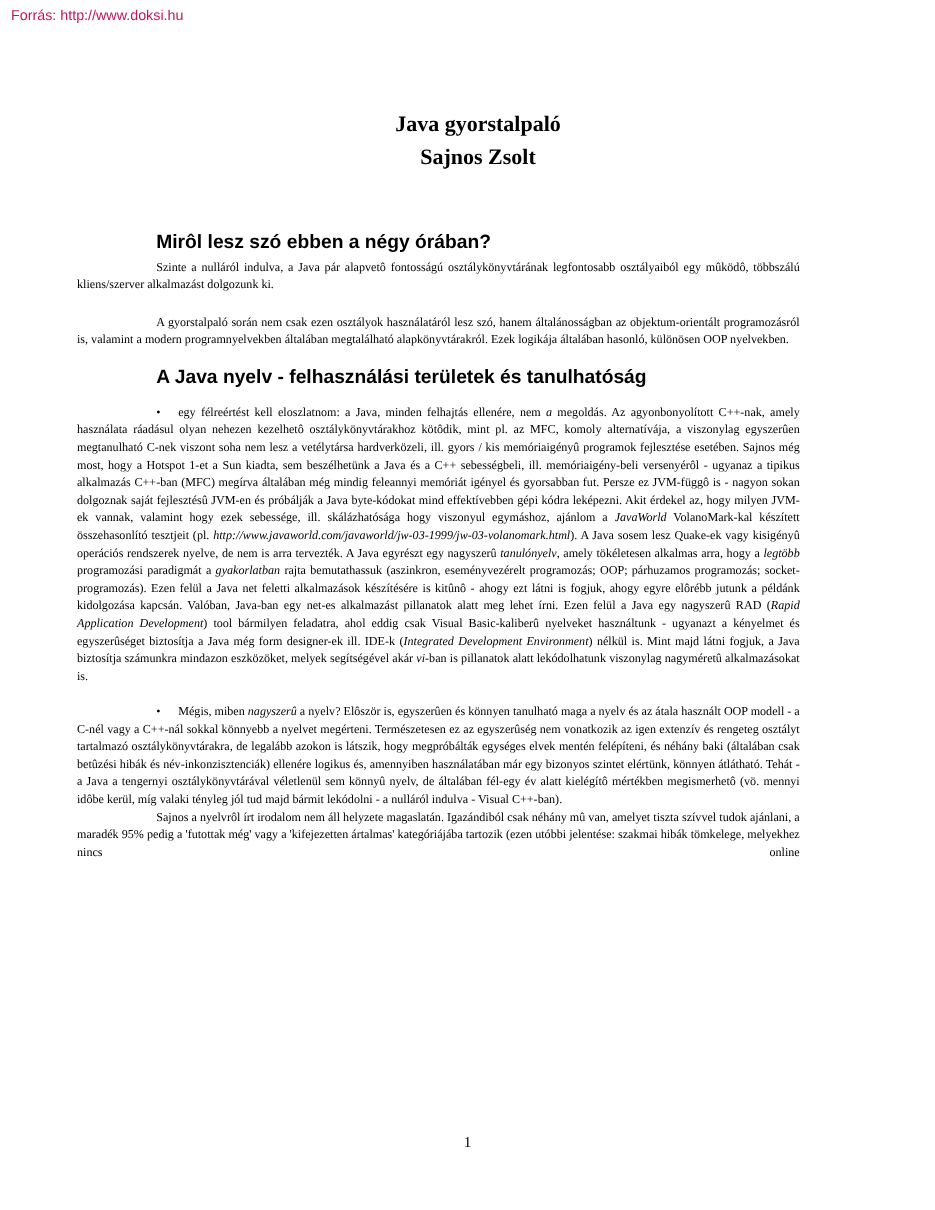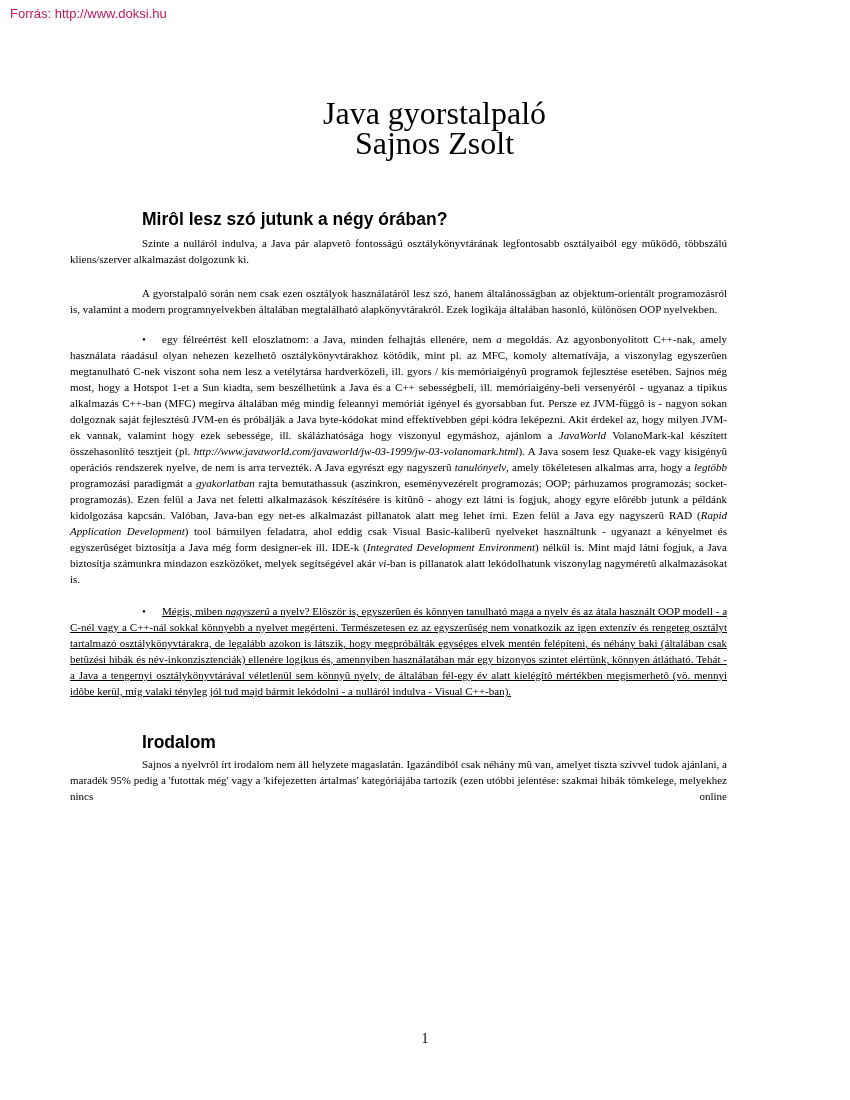--- a/index.html
+++ b/index.html
@@ -22,22 +22,22 @@
     position: absolute;
     left: 70px; top: 0;
     width: 657px;
   }
   .doc-title {
     margin-top: 98px;
     margin-left: 72px;
     width: 585px;
     text-align: center;
     font-family: "Liberation Serif", serif;
-    font-weight: normal;
-    font-size: 32px;
+    font-weight: bold;
+    font-size: 20px;
     line-height: 30px;
   }
   .section-heading {
     font-family: "Liberation Sans", sans-serif;
     font-weight: bold;
     font-size: 17.5px;
     line-height: 22px;
     margin-left: 72px;
   }
   .h-s1 { margin-top: 50px; margin-bottom: 5px; }
@@ -45,21 +45,21 @@
   .h-s3 { margin-top: 32px; margin-bottom: 3px; }
   p.body {
     font-size: 11px;
     line-height: 16px;
     text-align: justify;
     text-indent: 72px;
   }
   p.noj { text-align: left; }
   .mt18 { margin-top: 18px; }
   .mt22 { margin-top: 14px; }
-  .mt16 { margin-top: 16px; text-decoration: underline; }
+  .mt16 { margin-top: 16px; }
   .cutoff { text-align-last: justify; font-family: Liberation Serif, serif; }
   .bullet {
     display: inline-block;
     width: 20px;
     text-indent: 0;
   }
   .page-number {
     position: absolute;
     left: 0; top: 1031px;
     width: 850px;
@@ -74,30 +74,30 @@
 <div class="source-header">Forrás: http://www.doksi.hu</div>
 
 <div class="content">
 
   <div class="doc-title">
     <div>Java gyorstalpaló</div>
     <div>Sajnos Zsolt</div>
   </div>
 
   <div>
-    <div class="section-heading h-s1">Mirôl lesz szó jutunk a négy órában?</div>
+    <div class="section-heading h-s1">Mirôl lesz szó ebben a négy órában?</div>
     <p class="body"><span>Szinte a nulláról indulva, a Java pár alapvetô fontosságú osztálykönyvtárának legfontosabb osztályaiból egy mûködô, többszálú kliens/szerver alkalmazást dolgozunk ki.</span></p>
     <p class="body mt18"><span>A gyorstalpaló során nem csak ezen osztályok használatáról lesz szó, hanem általánosságban az objektum-orientált programozásról is, valamint a modern programnyelvekben általában megtalálható alapkönyvtárakról. Ezek logikája általában hasonló, különösen OOP nyelvekben.</span></p>
   </div>
 
   <div>
+    <div class="section-heading h-s2">A Java nyelv - felhasználási területek és tanulhatóság</div>
     <p class="body mt22"><span class="bullet">•</span><span>egy félreértést kell eloszlatnom: a Java, minden felhajtás ellenére, nem </span><i>a</i><span> megoldás. Az agyonbonyolított C++-nak, amely használata ráadásul olyan nehezen kezelhetô osztálykönyvtárakhoz kötôdik, mint pl. az MFC, komoly alternatívája, a viszonylag egyszerûen megtanulható C-nek viszont soha nem lesz a vetélytársa hardverközeli, ill. gyors / kis memóriaigényû programok fejlesztése esetében. Sajnos még most, hogy a Hotspot 1-et a Sun kiadta, sem beszélhetünk a Java és a C++ sebességbeli, ill. memóriaigény-beli versenyérôl - ugyanaz a tipikus alkalmazás C++-ban (MFC) megírva általában még mindig feleannyi memóriát igényel és gyorsabban fut. Persze ez JVM-függô is - nagyon sokan dolgoznak saját fejlesztésû JVM-en és próbálják a Java byte-kódokat mind effektívebben gépi kódra leképezni. Akit érdekel az, hogy milyen JVM-ek vannak, valamint hogy ezek sebessége, ill. skálázhatósága hogy viszonyul egymáshoz, ajánlom a </span><i>JavaWorld</i><span> VolanoMark-kal készített összehasonlító tesztjeit (pl. </span><i>http://www.javaworld.com/javaworld/jw-03-1999/jw-03-volanomark.html</i><span>). A Java sosem lesz Quake-ek vagy kisigényû operációs rendszerek nyelve, de nem is arra tervezték. A Java egyrészt egy nagyszerû </span><i>tanulónyelv</i><span>, amely tökéletesen alkalmas arra, hogy a </span><i>legtöbb</i><span> programozási paradigmát a </span><i>gyakorlatban</i><span> rajta bemutathassuk (aszinkron, eseményvezérelt programozás; OOP; párhuzamos programozás; socket-programozás). Ezen felül a Java net feletti alkalmazások készítésére is kitûnô - ahogy ezt látni is fogjuk, ahogy egyre elôrébb jutunk a példánk kidolgozása kapcsán. Valóban, Java-ban egy net-es alkalmazást pillanatok alatt meg lehet írni. Ezen felül a Java egy nagyszerû RAD (</span><i>Rapid Application Development</i><span>) tool bármilyen feladatra, ahol eddig csak Visual Basic-kaliberû nyelveket használtunk - ugyanazt a kényelmet és egyszerûséget biztosítja a Java még form designer-ek ill. IDE-k (</span><i>Integrated Development Environment</i><span>) nélkül is. Mint majd látni fogjuk, a Java biztosítja számunkra mindazon eszközöket, melyek segítségével akár </span><i>vi</i><span>-ban is pillanatok alatt lekódolhatunk viszonylag nagyméretû alkalmazásokat is.</span></p>
     <p class="body mt16"><span class="bullet">•</span><span>Mégis, miben </span><i>nagyszerû</i><span> a nyelv? Elôször is, egyszerûen és könnyen tanulható maga a nyelv és az átala használt OOP modell - a C-nél vagy a C++-nál sokkal könnyebb a nyelvet megérteni. Természetesen ez az egyszerûség nem vonatkozik az igen extenzív és rengeteg osztályt tartalmazó osztálykönyvtárakra, de legalább azokon is látszik, hogy megpróbálták egységes elvek mentén felépíteni, és néhány baki (általában csak betûzési hibák és név-inkonzisztenciák) ellenére logikus és, amennyiben használatában már egy bizonyos szintet elértünk, könnyen átlátható. Tehát - a Java a tengernyi osztálykönyvtárával véletlenül sem könnyû nyelv, de általában fél-egy év alatt kielégítô mértékben megismerhetô (vö. mennyi idôbe kerül, míg valaki tényleg jól tud majd bármit lekódolni - a nulláról indulva - Visual C++-ban).</span></p>
   </div>
 
   <div>
-    <div class="section-heading h-s3">Irodalom</div>
     <p class="body cutoff"><span>Sajnos a nyelvrôl írt irodalom nem áll helyzete magaslatán. Igazándiból csak néhány mû van, amelyet tiszta szívvel tudok ajánlani, a maradék 95% pedig a 'futottak még' vagy a 'kifejezetten ártalmas' kategóriájába tartozik (ezen utóbbi jelentése: szakmai hibák tömkelege, melyekhez nincs online</span></p>
   </div>
 
 </div>
 
 <div class="page-number">1</div>
 
 </body></html>

